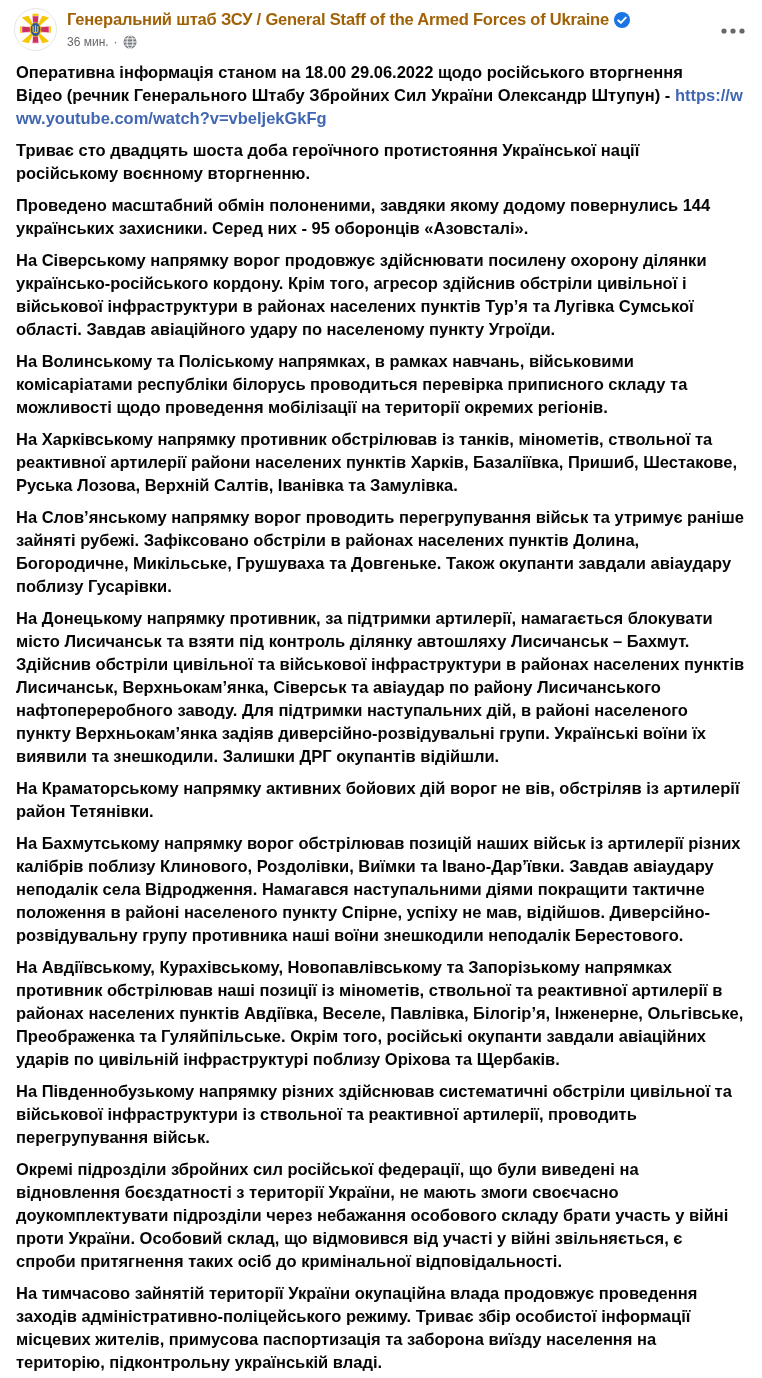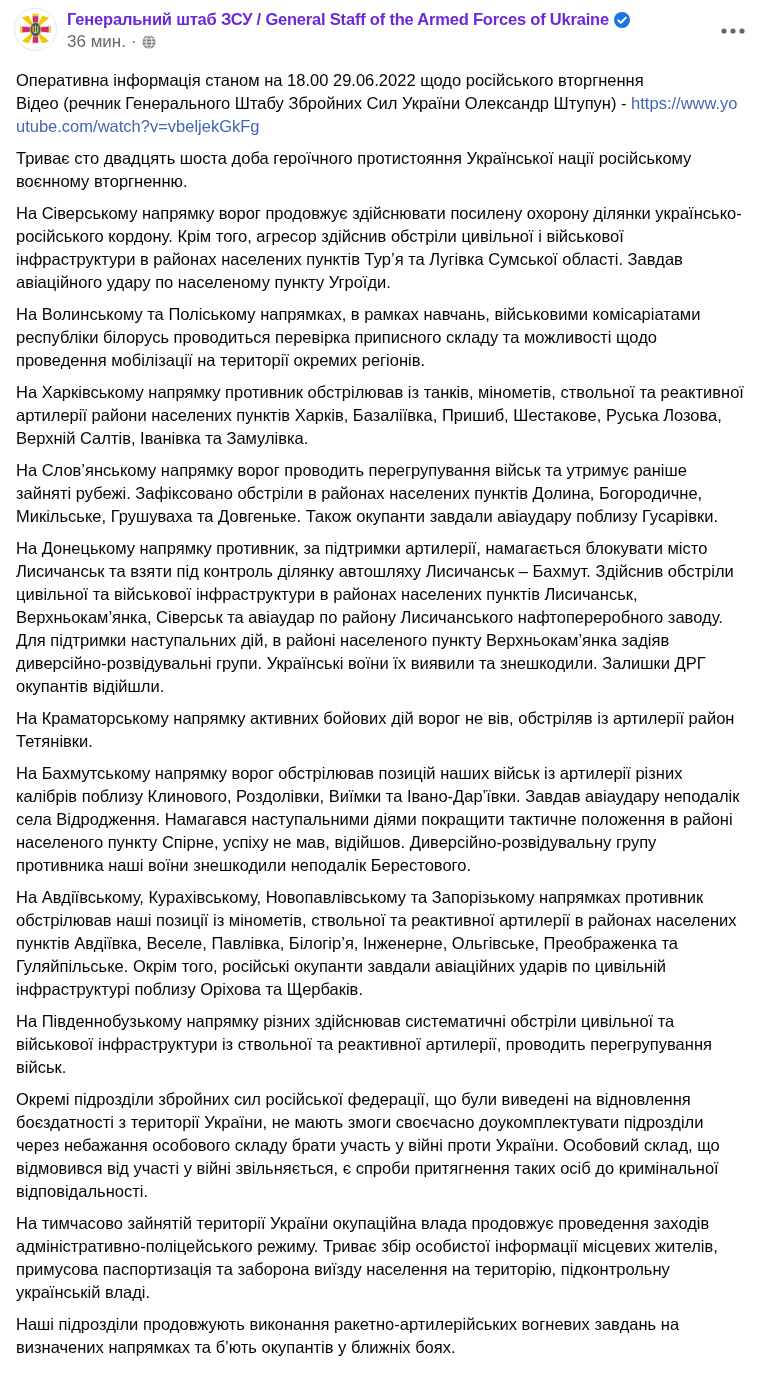--- a/index.html
+++ b/index.html
@@ -37,33 +37,33 @@
   }
   .page-name-row {
     display: flex;
     align-items: center;
     gap: 5px;
   }
   .page-name {
     font-size: 16.5px;
     font-weight: 700;
     line-height: 21px;
-    color: #6d28d9;
+    color: #a16207;
     text-decoration: none;
     letter-spacing: -0.2px;
     white-space: nowrap;
   }
   .verified-badge { flex: none; display: inline-flex; }
   .meta-row {
     display: flex;
     align-items: center;
     gap: 5px;
     margin-top: 4px;
     color: #65676b;
-    font-size: 17px;
+    font-size: 12px;
     line-height: 16px;
   }
   .meta-row .sep { color: #65676b; }
   .menu-button {
     margin-left: auto;
     width: 34px;
     height: 34px;
     border: none;
     background: transparent;
     border-radius: 50%;
@@ -73,22 +73,23 @@
     cursor: pointer;
     margin-top: 6px;
   }
   .post-body {
     padding: 8px 16px 0 16px;
     font-size: 16.5px;
     line-height: 23px;
     color: #050505;
   }
   .para {
-    margin: 8px 0 9px 0;
+    margin: 0 0 9px 0;
     white-space: pre-line;
+    font-weight: bold;
   }
   .post-link {
     color: #4267b2;
     text-decoration: none;
     word-break: break-all;
   }
 </style>
 </head>
 <body>
 
@@ -156,20 +157,21 @@
         <circle cx="22" cy="4" r="2.6" fill="#65676b"></circle>
       </svg>
     </span>
   </button>
 </div>
 
 <div class="post-body">
   <p class="para"><span>Оперативна інформація станом на 18.00 29.06.2022 щодо російського вторгнення</span><br><span>Відео (речник Генерального Штабу Збройних Сил України Олександр Штупун) -</span> <a class="post-link" href="#">https://www.youtube.com/watch?v=vbeljekGkFg</a></p>
   <div>
       <p class="para">Триває сто двадцять шоста доба героїчного протистояння Української нації російському воєнному вторгненню.</p>
+      <p class="para">Проведено масштабний обмін полоненими, завдяки якому додому повернулись 144 українських захисники. Серед них - 95 оборонців «Азовсталі».</p>
       <p class="para">На Сіверському напрямку ворог продовжує здійснювати посилену охорону ділянки українсько-російського кордону. Крім того, агресор здійснив обстріли цивільної і військової інфраструктури в районах населених пунктів Тур’я та Лугівка Сумської області. Завдав авіаційного удару по населеному пункту Угроїди.</p>
       <p class="para">На Волинському та Поліському напрямках, в рамках навчань, військовими комісаріатами республіки білорусь проводиться перевірка приписного складу та можливості щодо проведення мобілізації на території окремих регіонів.</p>
       <p class="para">На Харківському напрямку противник обстрілював із танків, мінометів, ствольної та реактивної артилерії райони населених пунктів Харків, Базаліївка, Пришиб, Шестакове, Руська Лозова, Верхній Салтів, Іванівка та Замулівка.</p>
       <p class="para">На Слов’янському напрямку ворог проводить перегрупування військ та утримує раніше зайняті рубежі.  Зафіксовано обстріли в районах населених пунктів Долина, Богородичне, Микільське, Грушуваха та Довгеньке. Також окупанти завдали авіаудару поблизу Гусарівки.</p>
       <p class="para">На Донецькому напрямку противник, за підтримки артилерії, намагається блокувати місто Лисичанськ та взяти під контроль ділянку автошляху Лисичанськ – Бахмут. Здійснив обстріли цивільної та військової інфраструктури в районах населених пунктів Лисичанськ, Верхньокам’янка, Сіверськ та авіаудар по району Лисичанського нафтопереробного заводу. Для підтримки наступальних дій, в районі населеного пункту Верхньокам’янка задіяв диверсійно-розвідувальні групи. Українські воїни їх виявили та знешкодили. Залишки ДРГ окупантів відійшли.</p>
       <p class="para">На Краматорському напрямку активних бойових дій ворог не вів, обстріляв із артилерії район Тетянівки.</p>
       <p class="para">На Бахмутському напрямку ворог обстрілював позицій наших військ із артилерії різних калібрів поблизу Клинового, Роздолівки, Виїмки та Івано-Дар’ївки. Завдав авіаудару неподалік села Відродження. Намагався наступальними діями покращити тактичне положення в районі населеного пункту Спірне, успіху не мав, відійшов. Диверсійно-розвідувальну групу противника наші воїни знешкодили неподалік Берестового.</p>
       <p class="para">На Авдіївському, Курахівському, Новопавлівському та Запорізькому напрямках противник обстрілював наші позиції із мінометів, ствольної та реактивної артилерії в районах населених пунктів Авдіївка, Веселе, Павлівка, Білогір’я, Інженерне, Ольгівське, Преображенка та Гуляйпільське. Окрім того, російські окупанти завдали авіаційних ударів по цивільній інфраструктурі поблизу Оріхова та Щербаків.</p>
       <p class="para">На Південнобузькому напрямку різних здійснював систематичні обстріли цивільної та військової інфраструктури із ствольної та реактивної артилерії, проводить перегрупування військ.</p>
       <p class="para">Окремі підрозділи збройних сил російської федерації, що були виведені на відновлення боєздатності з території України, не мають змоги своєчасно доукомплектувати підрозділи через небажання особового складу брати участь у війні проти України. Особовий склад, що відмовився від участі у війні звільняється, є спроби притягнення таких осіб до кримінальної відповідальності.</p>

